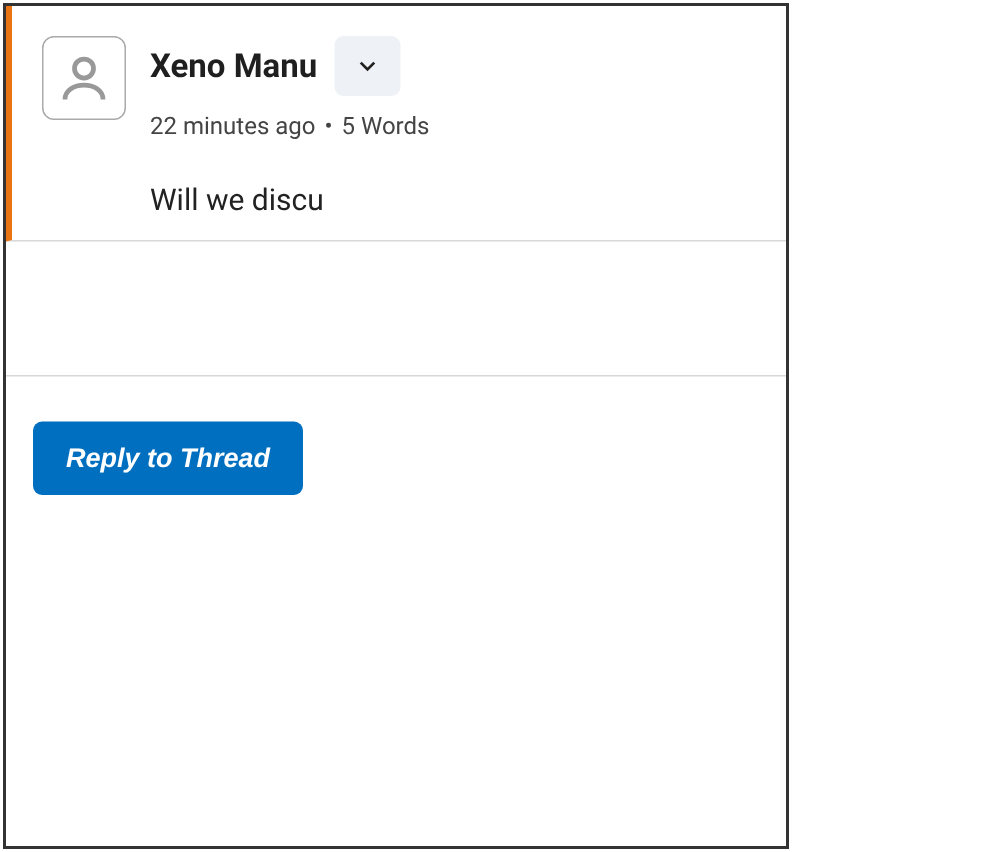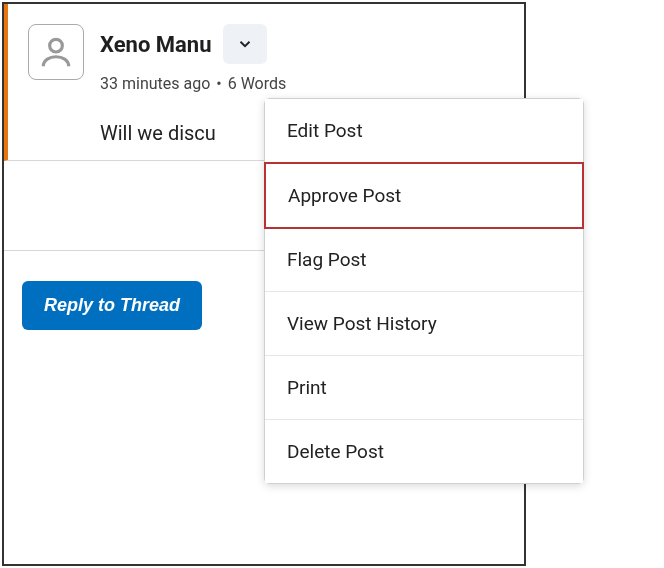--- a/index.html
+++ b/index.html
@@ -171,37 +171,29 @@
       <div class="post-info">
         <div class="author-row">
           <span class="author-name">Xeno Manu</span>
           <button class="chevron-button">
             <svg viewBox="0 0 24 24">
               <polyline points="6 9 12 15 18 9"></polyline>
             </svg>
           </button>
         </div>
         <div class="meta-row">
-          <span>33 minutes ago</span>
+          <span>22 minutes ago</span>
           <span>•</span>
-          <span>6 Words</span>
+          <span>5 Words</span>
         </div>
       </div>
     </div>
     <div class="post-body">Will we discu</div>
   </div>
 
   <div class="spacer-section"></div>
 
   <div class="reply-section">
     <button class="reply-button">Reply to Thread</button>
   </div>
 
-  <div class="dropdown-menu">
-    <div class="dropdown-item">Edit Post</div>
-    <div class="dropdown-item highlighted">Approve Post</div>
-    <div class="dropdown-item">Flag Post</div>
-    <div class="dropdown-item">View Post History</div>
-    <div class="dropdown-item">Print</div>
-    <div class="dropdown-item">Delete Post</div>
-  </div>
 
 </div>
 
 </body></html>

